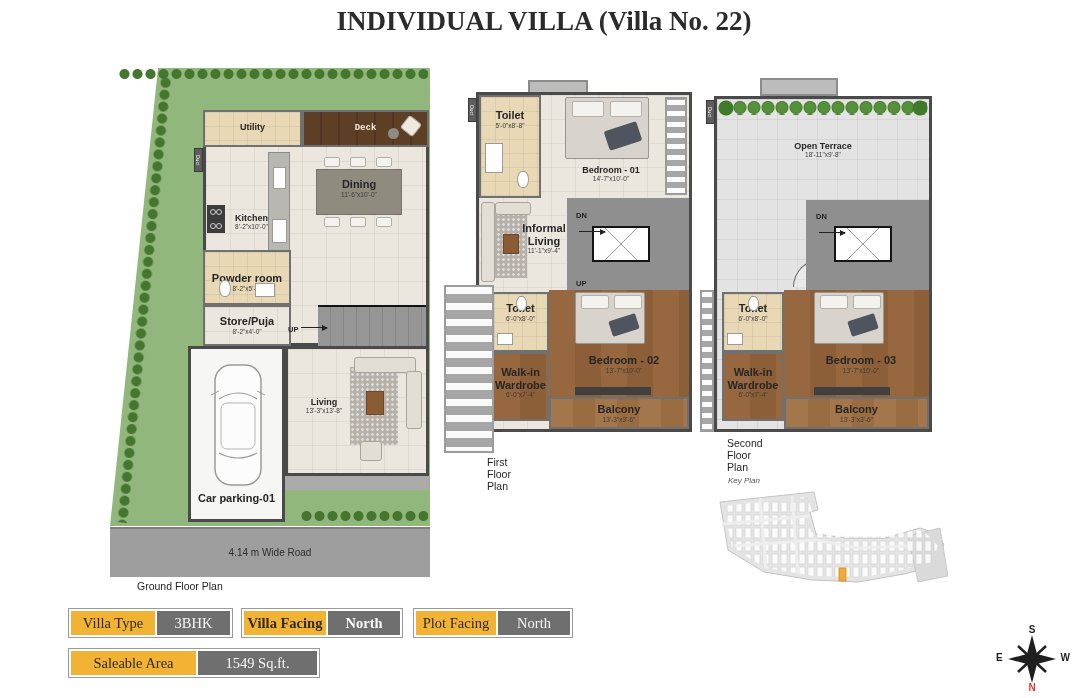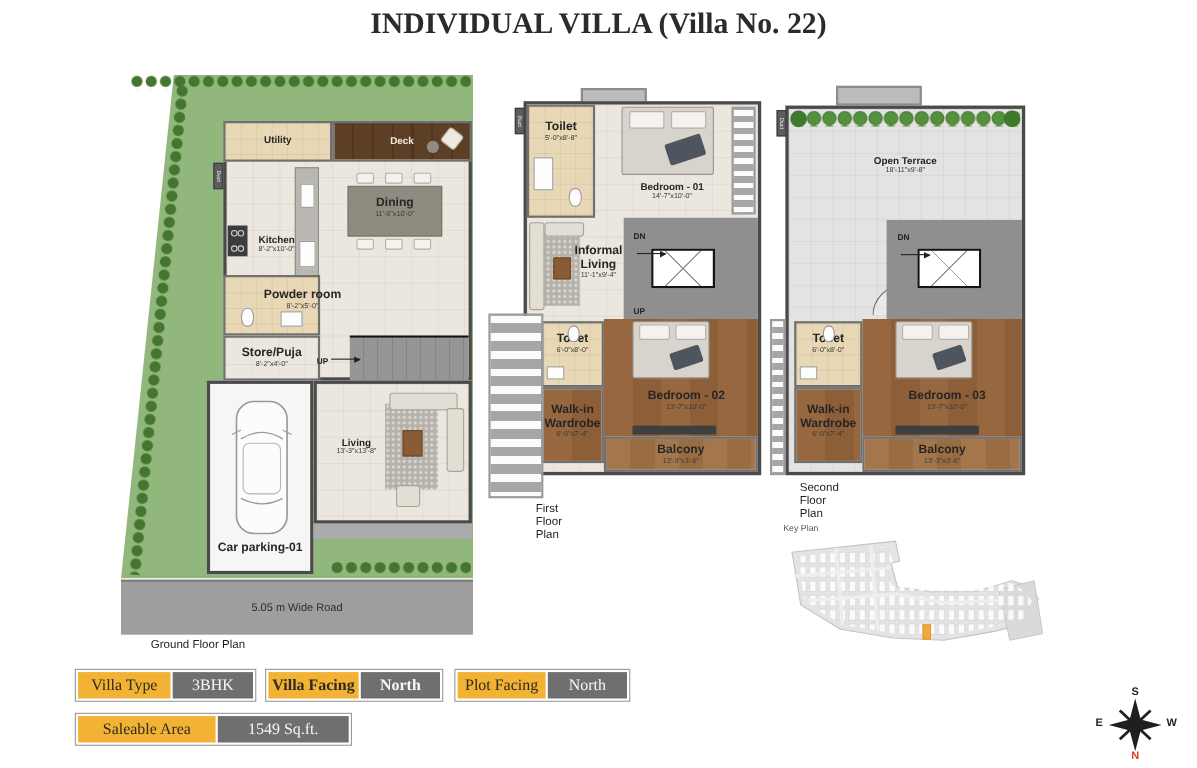--- a/index.html
+++ b/index.html
@@ -99,21 +99,21 @@
 
     <div class="abs tan b2" style="left:203px;top:50px;width:99px;height:37px;">
       <div class="rlabel" style="left:0;top:10px;width:100%;">
         <span class="rname">Utility</span>
       </div>
     </div>
 
     <div class="abs fixture" style="left:350px;top:54px;width:26px;height:30px;border-radius:3px;"></div>
 
     <div class="abs deckwood b2" style="left:302px;top:50px;width:127px;height:37px;">
-      <div class="rlabel" style="left:0;top:11px;width:100%;">
+      <div class="rlabel" style="left:0;top:11px;width:100%;font-family:Liberation Mono, monospace;">
         <span class="rname lt">Deck</span>
       </div>
       <div class="abs" style="right:8px;top:6px;width:16px;height:16px;background:#efe9df;border:1px solid #b5ad9e;border-radius:3px;transform:rotate(38deg);"></div>
       <div class="abs" style="right:28px;top:16px;width:11px;height:11px;background:#8f8b81;border-radius:50%;"></div>
     </div>
 
     <div class="abs" style="left:203px;top:87px;width:97px;height:113px;">
       <div class="rlabel" style="left:0;top:66px;width:100%;">
         <span class="rname">Kitchen</span>
         <span class="rdim">8'-2"x10'-0"</span>
@@ -140,21 +140,21 @@
       </div>
       <div class="abs chair" style="left:22px;top:10px;width:16px;height:10px;"></div>
       <div class="abs chair" style="left:48px;top:10px;width:16px;height:10px;"></div>
       <div class="abs chair" style="left:74px;top:10px;width:16px;height:10px;"></div>
       <div class="abs chair" style="left:22px;top:70px;width:16px;height:10px;"></div>
       <div class="abs chair" style="left:48px;top:70px;width:16px;height:10px;"></div>
       <div class="abs chair" style="left:74px;top:70px;width:16px;height:10px;"></div>
     </div>
 
     <div class="abs tan b2" style="left:203px;top:190px;width:88px;height:55px;">
-      <div class="rlabel" style="left:0;top:10px;width:100%;padding-left:28px;">
+      <div class="rlabel" style="left:0;top:20px;width:100%;">
         <span class="rname sm">Powder room</span>
         <span class="rdim">8'-2"x5'-0"</span>
       </div>
       <div class="abs fixture oval" style="left:14px;bottom:6px;width:12px;height:17px;"></div>
       <div class="abs fixture" style="right:14px;bottom:6px;width:20px;height:14px;"></div>
     </div>
 
     <div class="abs tile b2" style="left:203px;top:245px;width:88px;height:41px;">
       <div class="rlabel" style="left:0;top:8px;width:100%;">
         <span class="rname sm">Store/Puja</span>
@@ -193,21 +193,21 @@
       </div>
     </div>
 
     <div class="abs" style="left:285px;top:416px;width:144px;height:14px;background:#ababab;"></div>
 
     <div class="abs duct" style="left:194px;top:88px;width:9px;height:24px;">
       <span>Duct</span>
     </div>
 
     <div class="abs road" style="left:110px;top:467px;width:320px;height:50px;">
-      <div class="rlabel roadtext" style="left:0;top:18px;width:100%;">5.05 m Wide Road</div>
+      <div class="rlabel roadtext" style="left:0;top:18px;width:100%;">4.14 m Wide Road</div>
     </div>
 
     <div class="abs caption" style="left:137px;top:520px;">Ground Floor Plan</div>
   </div>
 
   <div class="abs" style="left:0;top:0;width:0;height:0;">
     <div class="abs tab" style="left:528px;top:80px;width:60px;height:16px;"></div>
     <div class="abs tile b3" style="left:476px;top:92px;width:216px;height:340px;"></div>
 
     <div class="abs tan b2" style="left:479px;top:95px;width:62px;height:103px;">
@@ -354,21 +354,21 @@
     </div>
 
     <div class="abs hatch" style="left:700px;top:290px;width:14px;height:142px;background:repeating-linear-gradient(180deg,#fbfbfb 0 5px,#a6a6a6 5px 11px);"></div>
     <div class="abs duct" style="left:706px;top:100px;width:9px;height:24px;">
       <span>Duct</span>
     </div>
     <div class="abs caption" style="left:727px;top:437px;">Second Floor Plan</div>
   </div>
 
   <div class="abs" style="left:708px;top:476px;width:245px;height:122px;">
-    <div class="abs kp-caption" style="left:4px;top:0;">Key Plan</div>
+    <div class="abs kp-caption" style="left:20px;top:0;font-style:italic;">Key Plan</div>
     <svg width="240" height="106" viewBox="0 0 240 106" style="position:absolute;left:0;top:12px;">
       <defs>
         <pattern id="plots" width="9" height="13" patternUnits="userSpaceOnUse">
           <rect x="1" y="1" width="6" height="10" fill="#ffffff" stroke="#cccccc" stroke-width="0.6"></rect>
         </pattern>
       </defs>
       <path d="M12,14 L106,4 L110,22 L102,24 L108,46 L138,50 L178,50 L212,40 L224,44 L236,56 L228,78 L196,86 L150,94 L104,92 L56,84 L20,62 Z" fill="#e4e4e4" stroke="#c3c3c3" stroke-width="1"></path>
       <path d="M200,48 L232,40 L240,88 L210,94 Z" fill="#dadada" stroke="#c0c0c0" stroke-width="0.8"></path>
       <path d="M16,18 L100,9 L104,24 L98,26 L103,44 L138,48 L176,48 L210,42 L220,47 L230,58 L224,74 L194,82 L150,90 L106,88 L58,80 L24,60 Z" fill="url(#plots)" opacity="0.85"></path>
       <path d="M14,36 L102,28 M26,58 L108,52 M108,52 L150,60 L200,58 M52,10 L58,80 M84,8 L90,86" fill="none" stroke="#eeeeee" stroke-width="3"></path>

